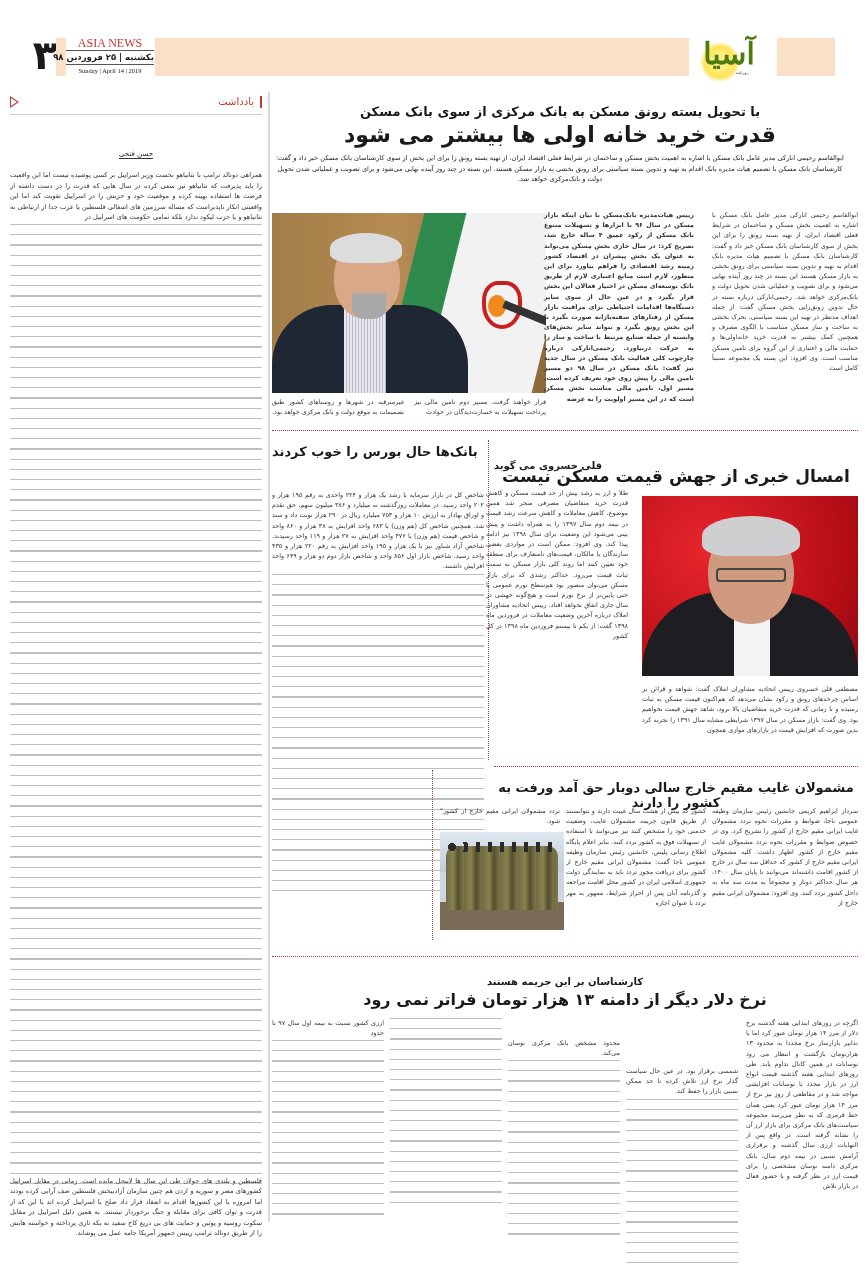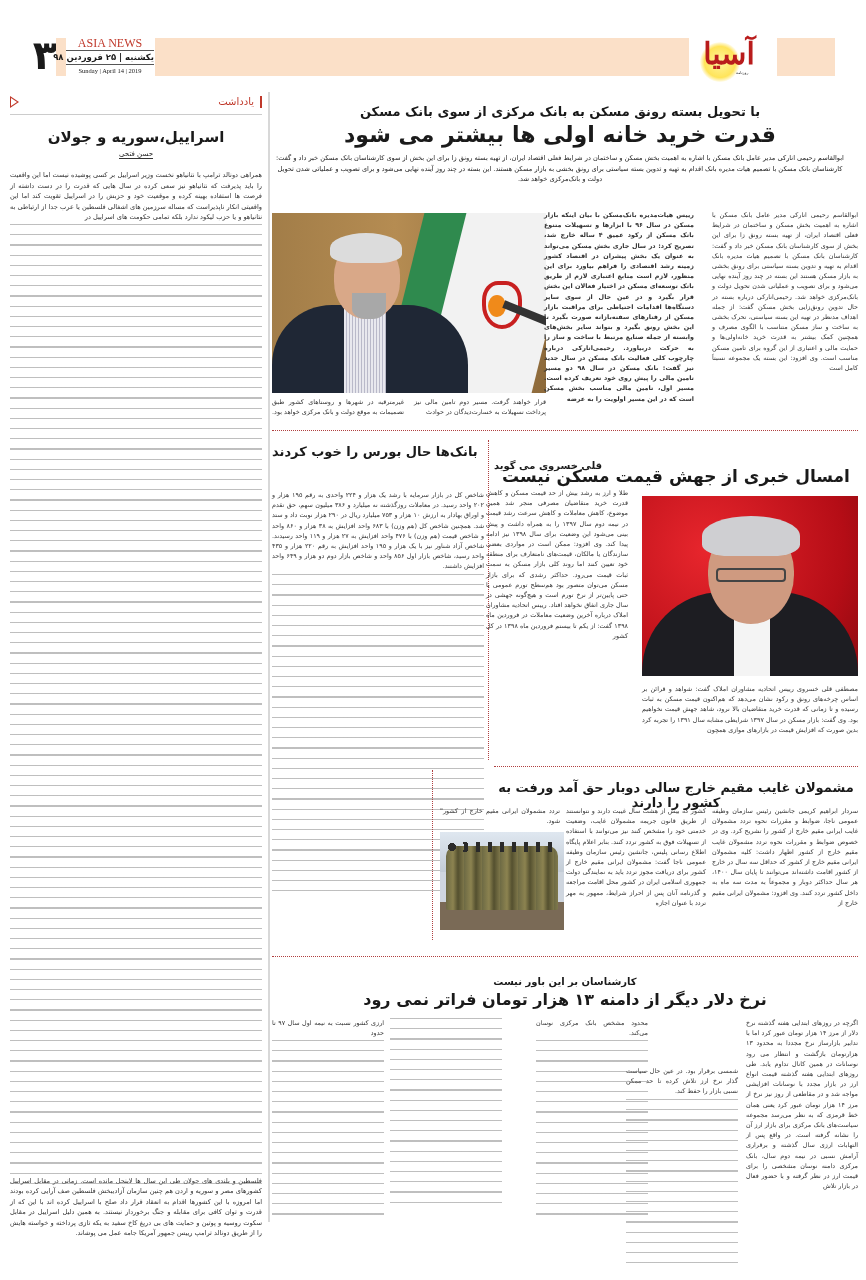--- a/index.html
+++ b/index.html
@@ -69,32 +69,31 @@
     <div style="position:absolute;left:30px;top:33px;width:30px;height:45px;font:bold 40px 'DejaVu Sans',sans-serif;line-height:45px;text-align:center;">۳</div>
     <div class="mh-bar" style="left:56px;width:10px;"></div>
     <div style="position:absolute;left:66px;top:36px;width:88px;height:42px;text-align:center;">
       <div class="asia-news" style="font-size:12px;line-height:14px;">ASIA NEWS</div>
       <div class="date-fa" style="font-size:8.5px;line-height:13px;">یکشنبه | ۲۵ فروردین ۹۸</div>
       <div class="date-en" style="font-size:6.5px;line-height:11px;">Sunday | April 14 | 2019</div>
     </div>
     <div class="mh-bar" style="left:155px;width:534px;"></div>
     <div style="position:absolute;left:694px;top:30px;width:70px;height:50px;">
       <div style="position:absolute;left:6px;top:12px;width:40px;height:40px;border-radius:50%;background:radial-gradient(circle,#fff6a0 0%,#ffe45a 55%,rgba(255,255,255,0) 72%);"></div>
-      <div style="position:absolute;left:0;top:0;width:70px;text-align:center;font:bold 30px 'DejaVu Serif',serif;line-height:48px;color:#b91c1c;direction:rtl;">آسیا</div>
+      <div style="position:absolute;left:0;top:0;width:70px;text-align:center;font:bold 30px 'DejaVu Serif',serif;line-height:48px;color:#4d7c0f;direction:rtl;">آسیا</div>
       <div style="position:absolute;left:42px;top:40px;font-size:4px;color:#333;">روزنامه</div>
     </div>
     <div class="mh-bar" style="left:777px;width:58px;"></div>
   </div>
 
   <div class="opinion">
     <div class="op-triangle"></div>
     <div class="op-label-bar"></div>
     <div class="op-label" style="right:8px;">یادداشت</div>
     <div class="op-divider"></div>
-    <div class="op-title">اسراییل،سوریه و جولان</div>
     <div class="op-author"><span>حسن فتحی</span></div>
     <div class="op-body">
       <div class="col-text" style="font-size:6.6px;line-height:10.5px;">همراهی دونالد ترامپ با نتانیاهو نخست وزیر اسراییل بر کسی پوشیده نیست اما این واقعیت را باید پذیرفت که نتانیاهو نیز سعی کرده در سال هایی که قدرت را در دست داشته از فرصت ها استفاده بهینه کرده و موقعیت خود و حزبش را در اسراییل تقویت کند اما این واقعیتی انکار ناپذیراست که مساله سرزمین های اشغالی فلسطین یا عرب جدا از ارتباطی به نتانیاهو و یا حزب لیکود ندارد بلکه تمامی حکومت های اسراییل در</div>
       <div style="height:960px;margin-top:1px;">
           <span class="filler"></span>
         </div>
       <div class="col-text" style="font-size:6.6px;line-height:10.5px;margin-top:-8px;">فلسطین و بلندی های جولان طی این سال ها لاینحل مانده است. زمانی در مقابل اسراییل کشورهای مصر و سوریه و اردن هم چنین سازمان آزادیبخش فلسطین صف آرایی کرده بودند اما امروزه با این کشورها اقدام به انعقاد قرار داد صلح با اسراییل کرده اند با این که از قدرت و توان کافی برای مقابله و جنگ برخوردار نیستند. به همین دلیل اسراییل در مقابل سکوت روسیه و پوتین و حمایت های بی دریغ کاخ سفید به یکه تازی پرداخته و خواسته هایش را از طریق دونالد ترامپ رییس جمهور آمریکا جامه عمل می پوشاند.</div>
     </div>
   </div>
   <div style="position:absolute;left:268px;top:92px;width:2px;height:1130px;background:#d8d8d8;"></div>
@@ -166,33 +165,33 @@
       <div style="position:absolute;left:0;top:0;width:124px;height:40px;background:linear-gradient(180deg,#dfe7f0,#c3ccd6);"></div>
       <div style="position:absolute;left:0;top:70px;width:124px;height:28px;background:#7a6a56;"></div>
       <div style="position:absolute;left:6px;top:14px;width:112px;height:64px;background:repeating-linear-gradient(90deg,#6d6a44 0,#8c8350 7px,#54502f 12px,#7e774a 18px);border-radius:10px 10px 2px 2px;"></div>
       <div style="position:absolute;left:6px;top:10px;width:112px;height:10px;background:repeating-radial-gradient(circle at 6px 5px,#2a2a2a 0,#2a2a2a 4px,transparent 4px,transparent 12px);"></div>
     </div>
   </div>
 
   <div class="dotted-h" style="left:272px;top:956px;width:586px;"></div>
 
   <div>
-    <div class="s5-kicker">کارشناسان بر این باور نیست</div>
+    <div class="s5-kicker">کارشناسان بر این جریمه هستند</div>
     <div class="s5-headline">نرخ دلار دیگر از دامنه ۱۳ هزار تومان فراتر نمی رود</div>
 
     <div class="s5-col" style="left:746px;">
       <div class="col-text">اگرچه در روزهای ابتدایی هفته گذشته نرخ دلار از مرز ۱۴ هزار تومان عبور کرد اما با تدابیر بازارساز نرخ مجددا به محدود ۱۳ هزارتومان بازگشت و انتظار می رود نوسانات در همین کانال تداوم یابد. طی روزهای ابتدایی هفته گذشته قیمت انواع ارز در بازار مجدد با نوسانات افزایشی مواجه شد و در مقاطعی از روز نیز نرخ از مرز ۱۴ هزار تومان عبور کرد یعنی همان خط قرمزی که به نظر می‌رسد مجموعه سیاست‌های بانک مرکزی برای بازار ارز آن را نشانه گرفته است. در واقع پس از التهابات ارزی سال گذشته و برقراری آرامش نسبی در نیمه دوم سال، بانک مرکزی دامنه نوسان مشخصی را برای قیمت ارز در نظر گرفته و با حضور فعال در بازار تلاش</div>
     </div>
     <div class="s5-col" style="left:626px;margin-top:48px;">
       <div class="col-text">شمسی برقرار بود. در عین حال سیاست گذار نرخ ارز تلاش کرده تا حد ممکن نسبی بازار را حفظ کند.</div>
       <div style="height:170px;margin-top:2px;">
           <span class="filler"></span>
         </div>
     </div>
-    <div class="s5-col" style="left:536px;">
+    <div class="s5-col" style="left:508px;margin-top:20px;">
       <div class="col-text">محدود مشخص بانک مرکزی نوسان می‌کند.</div>
       <div style="height:182px;margin-top:2px;">
           <span class="filler"></span>
         </div>
     </div>
     <div class="s5-col" style="left:390px;">
       <div style="height:194px;">
           <span class="filler"></span>
         </div>
     </div>

